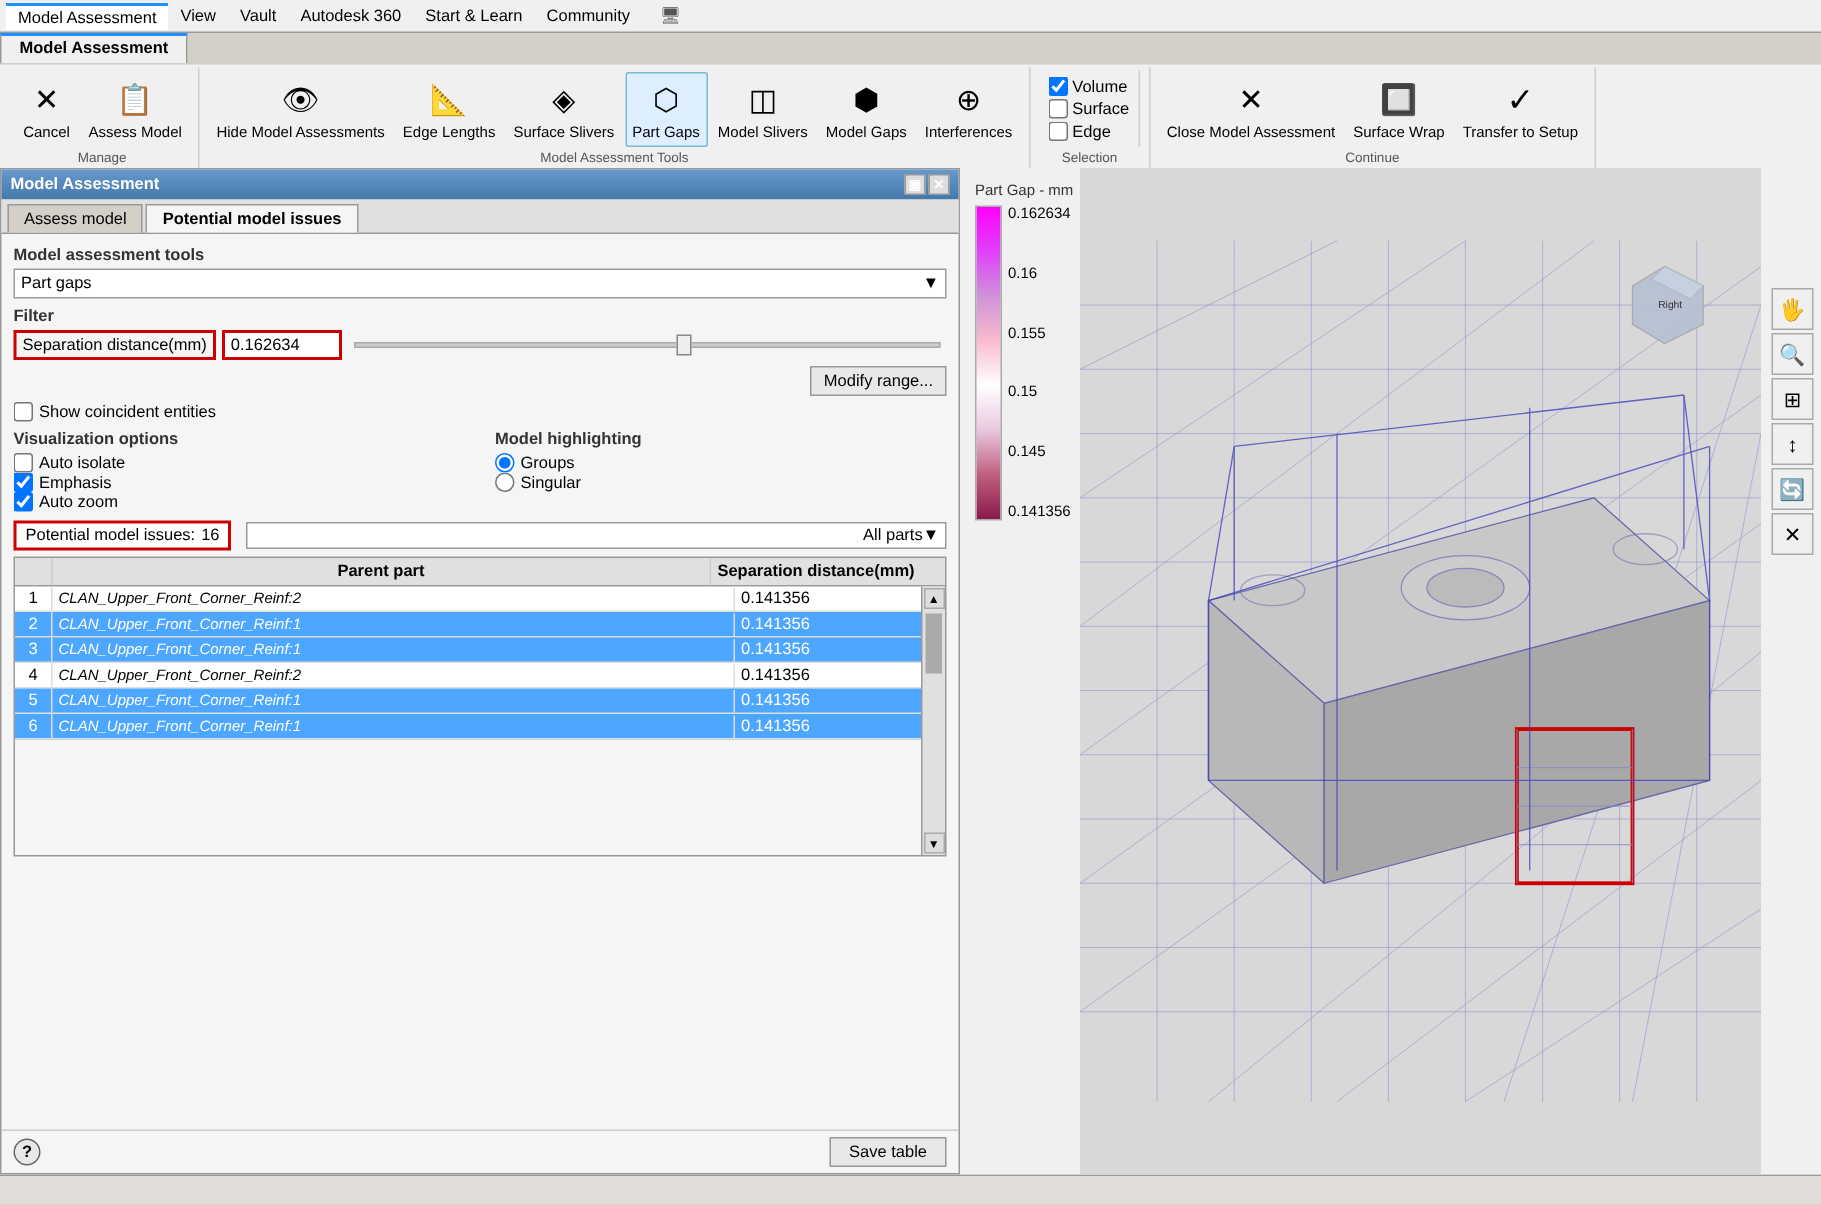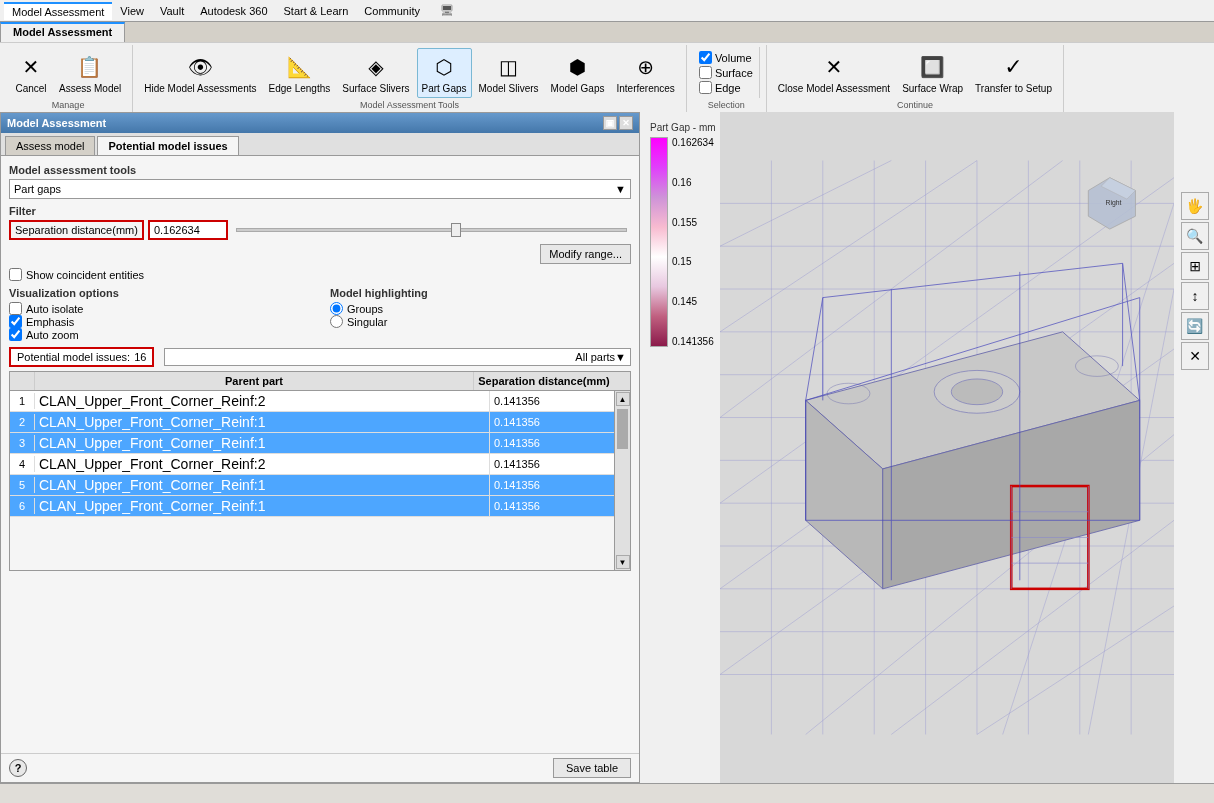--- a/index.html
+++ b/index.html
@@ -293,21 +293,21 @@
       overflow: hidden;
       position: relative;
     }
     .table-row {
       display: flex;
       align-items: center;
       border-bottom: 1px solid #ddd;
     }
     .table-row.selected { background: #4da6ff; color: white; }
     .td-num { width: 25px; padding: 2px 4px; border-right: 1px solid #ddd; text-align: center; font-size: 11px; }
-    .td-part { flex: 1; padding: 2px 4px; border-right: 1px solid #ddd; font-size: 14px; overflow: hidden; text-overflow: ellipsis; white-space: nowrap; }
+    .td-part { flex: 1; padding: 2px 4px; border-right: 1px solid #ddd; font-size: 10px; overflow: hidden; text-overflow: ellipsis; white-space: nowrap; font-style: italic; }
     .td-sep { width: 140px; padding: 2px 4px; font-size: 11px; }
 
     .table-scrollbar {
       width: 16px;
       background: #e0e0e0;
       border-left: 1px solid #999;
       position: absolute;
       right: 0;
       top: 0;
       bottom: 0;

